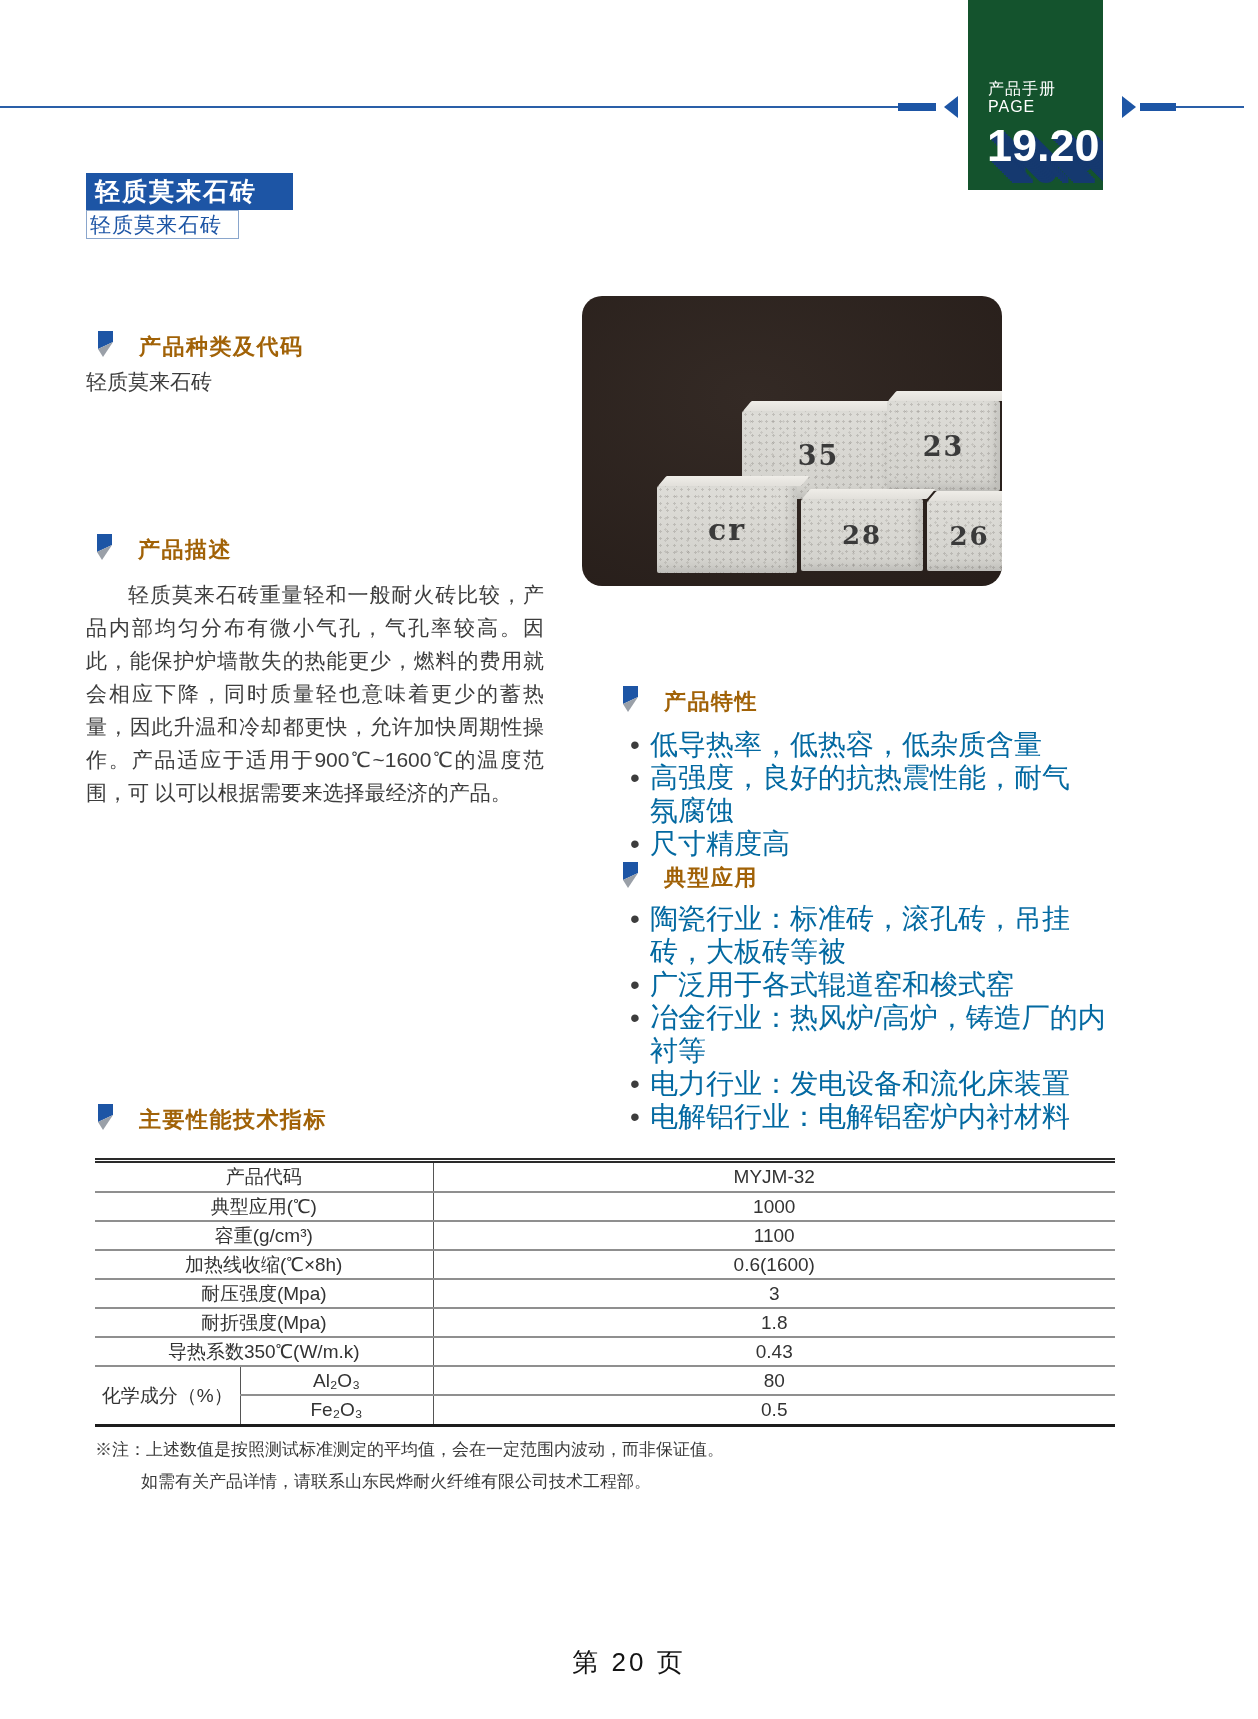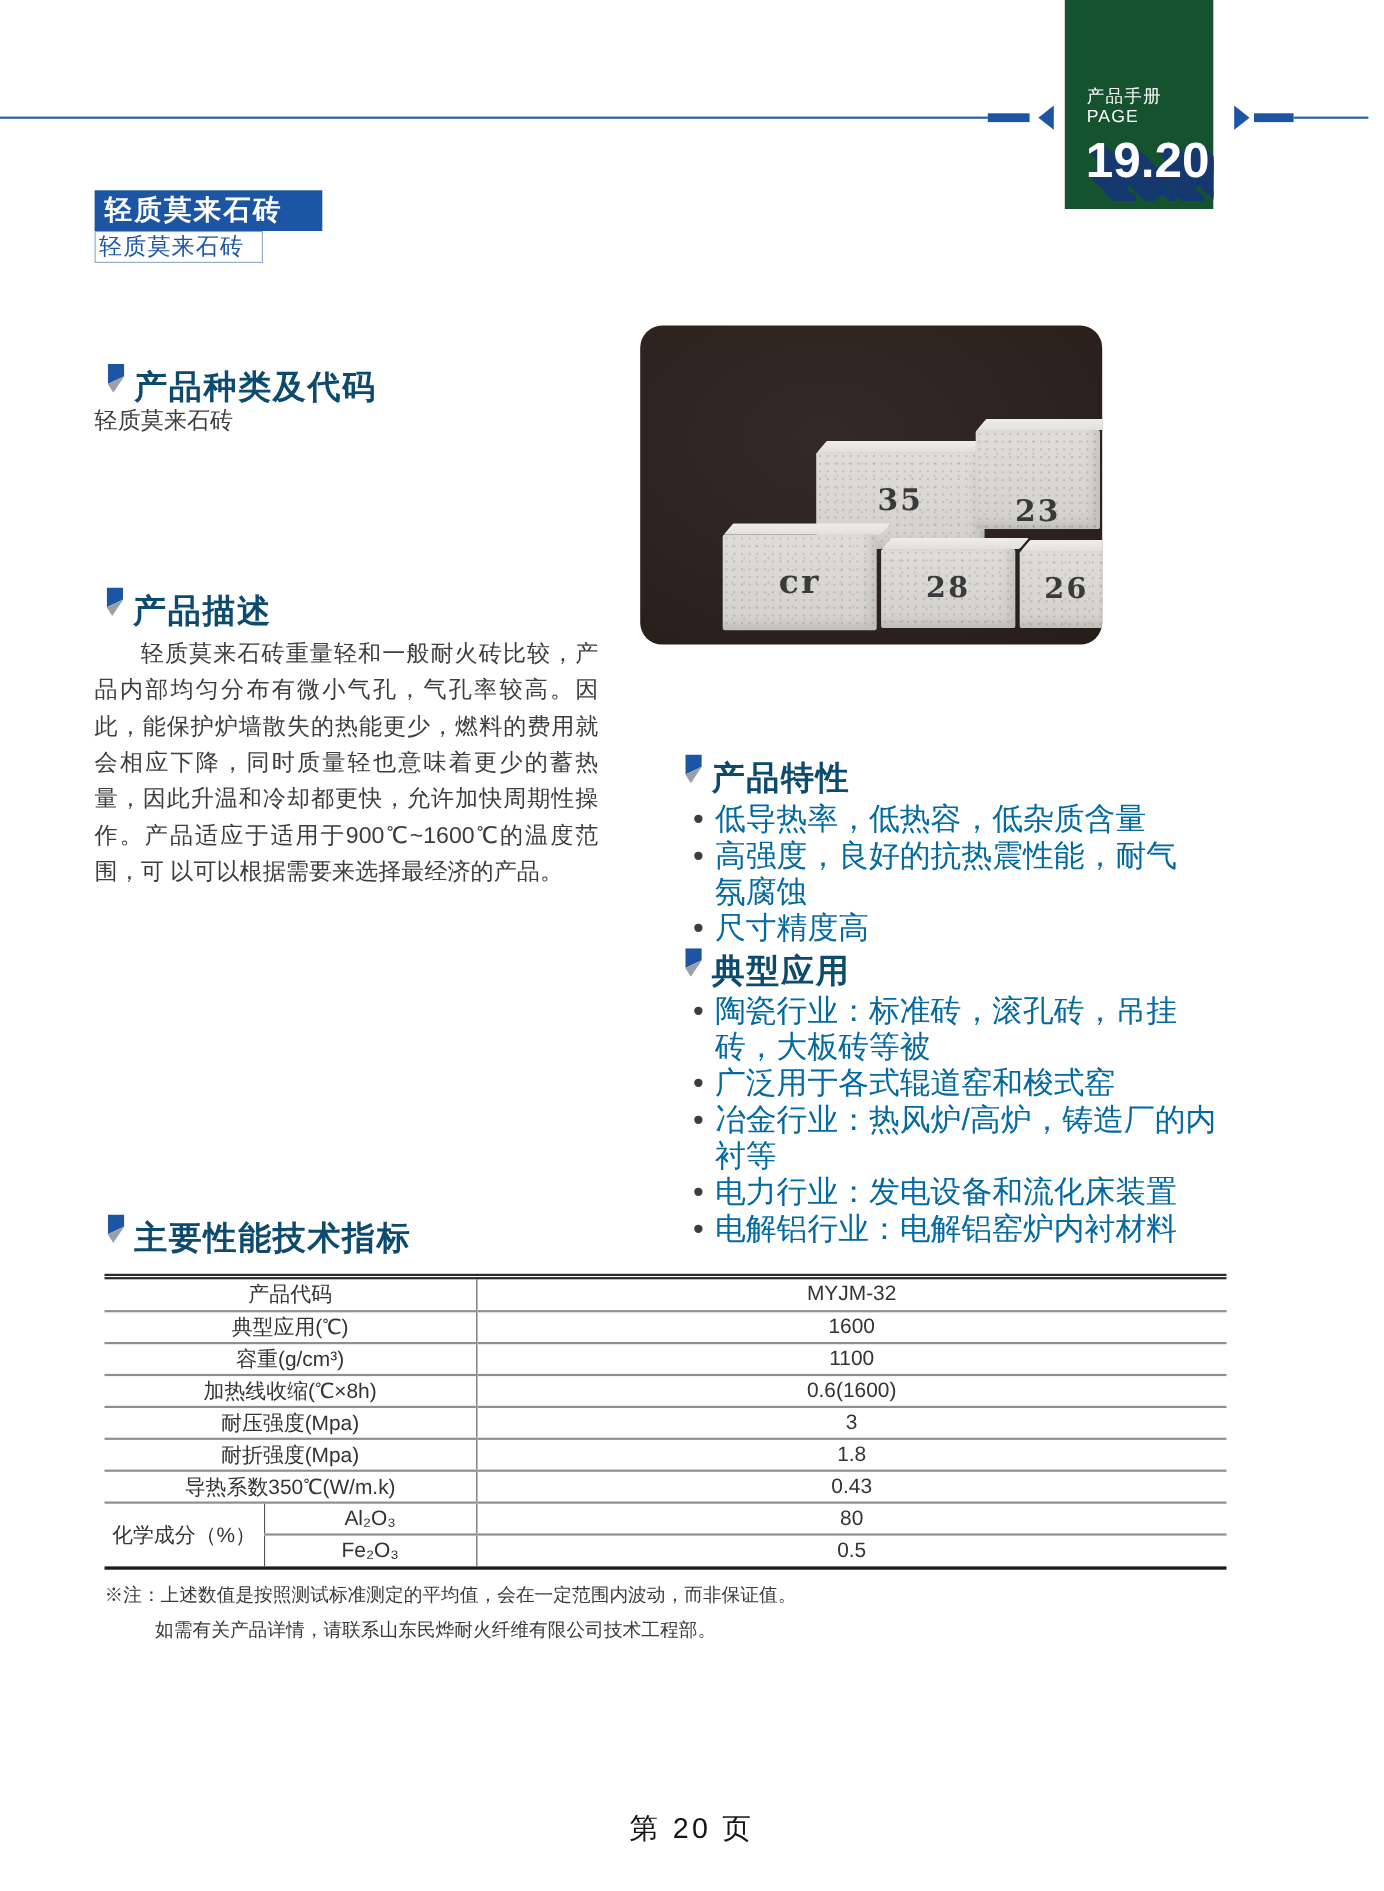--- a/index.html
+++ b/index.html
@@ -28,21 +28,21 @@
                                10px 10px #15396f,12px 12px #15396f,14px 14px #15396f,
                                16px 16px #15396f,18px 18px #15396f,20px 20px #15396f,22px 22px #15396f; }
   
   .title-main { position:absolute; left:86px; top:173px; width:207px; height:37px; background:#1d55a5;
                 color:#fff; font-size:25px; font-weight:bold; line-height:37px; padding-left:9px; letter-spacing:2px; }
   .title-sub  { position:absolute; left:86px; top:210px; width:153px; height:29px; background:#fff;
                 border:1px solid #8aa6cc; color:#1d55a5; font-size:21px; line-height:27px; padding-left:3px; letter-spacing:1px; }
   
   .sec { position:absolute; display:flex; align-items:flex-start; }
   .sec .flag { width:15px; height:26px; flex:0 0 15px; }
-  .sec .txt  { font-size:30px; font-weight:bold; color:#0c4a6e; letter-spacing:1.5px; margin-left:9px; padding-top:1px; }
+  .sec .txt  { font-size:22px; font-weight:bold; color:#a16207; letter-spacing:1.5px; margin-left:26px; padding-top:1px; }
   
   .types-body { position:absolute; left:86px; top:368px; font-size:21px; color:#3d3d3d; }
   .desc { position:absolute; left:86px; top:578px; width:458px; font-size:21px; line-height:33px;
           color:#3d3d3d; text-align:justify; }
   .desc p { margin:0; text-indent:2em; }
   
   .photo { position:absolute; left:582px; top:296px; width:420px; height:290px;
            background:radial-gradient(120% 120% at 40% 35%, #342a25 0%, #271e1a 70%);
            border-radius:20px; overflow:hidden; }
   .brick { position:absolute; background:linear-gradient(180deg,#deddd8 0%,#d2d1cc 100%);
@@ -112,21 +112,21 @@
 </div>
 <div class="desc">
   <p>轻质莫来石砖重量轻和一般耐火砖比较，产品内部均匀分布有微小气孔，气孔率较高。因此，能保护炉墙散失的热能更少，燃料的费用就会相应下降，同时质量轻也意味着更少的蓄热量，因此升温和冷却都更快，允许加快周期性操作。产品适应于适用于900℃~1600℃的温度范围，可 以可以根据需要来选择最经济的产品。</p>
 </div>
 
 <div class="photo">
   <div class="brick" style="left:160px; top:115px; width:153px; height:88px; z-index:1;">
     <div class="speck"></div>
     <span style="font-size:27px;">35</span>
   </div>
-  <div class="brick" style="left:305px; top:95px; width:113px; height:90px; z-index:1;align-items:flex-end;">
+  <div class="brick" style="left:305px; top:105px; width:113px; height:90px; z-index:1;">
     <div class="speck"></div>
     <span style="font-size:27px;">23</span>
   </div>
   <div class="brick" style="left:75px; top:190px; width:140px; height:87px; z-index:2;">
     <div class="speck"></div>
     <span style="font-size:30px;">cr</span>
   </div>
   <div class="brick" style="left:219px; top:203px; width:122px; height:72px; z-index:2;">
     <div class="speck"></div>
     <span style="font-size:26px;">28</span>
@@ -180,21 +180,21 @@
         <col style="width:193px">
         <col style="width:682px">
       </colgroup>
     <tbody>
         <tr>
       <td class="lbl" colspan="2">产品代码</td>
       <td>MYJM-32</td>
     </tr>
     <tr>
       <td class="lbl" colspan="2">典型应用(℃)</td>
-      <td>1600</td>
+      <td>1000</td>
     </tr>
     <tr>
       <td class="lbl" colspan="2">容重(g/cm³)</td>
       <td>1100</td>
     </tr>
     <tr>
       <td class="lbl" colspan="2">加热线收缩(℃×8h)</td>
       <td>0.6(1600)</td>
     </tr>
     <tr>

